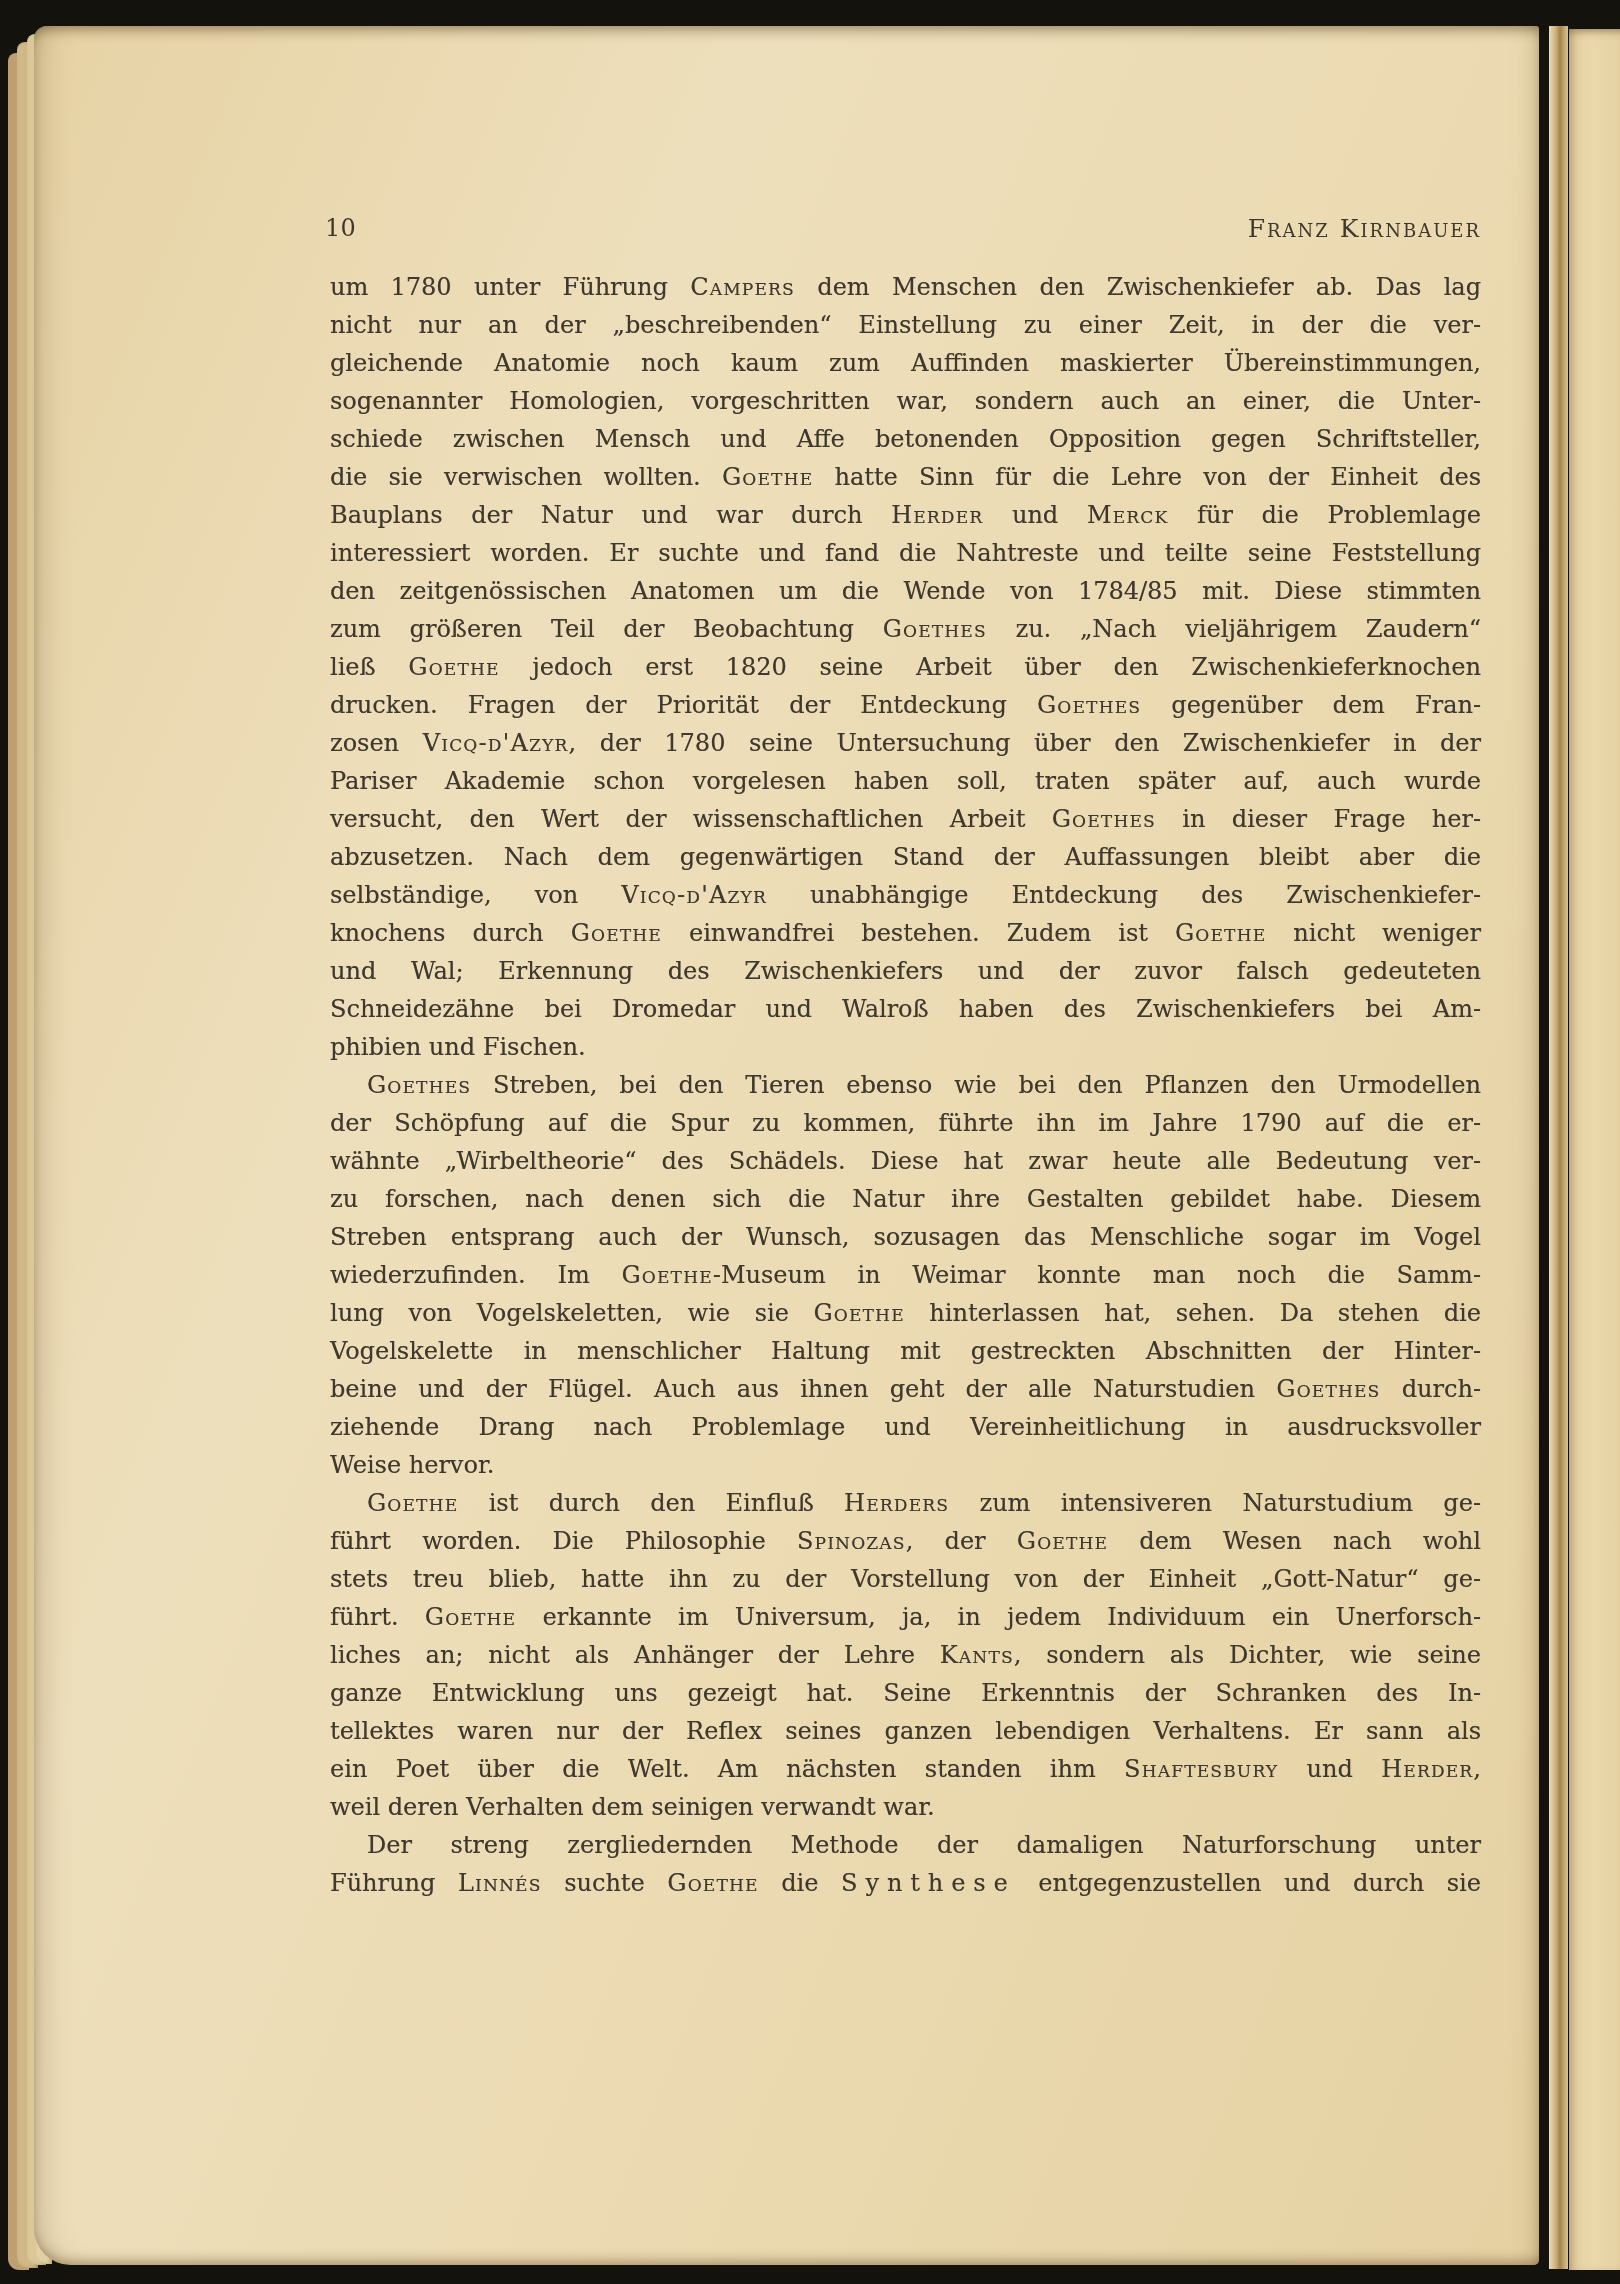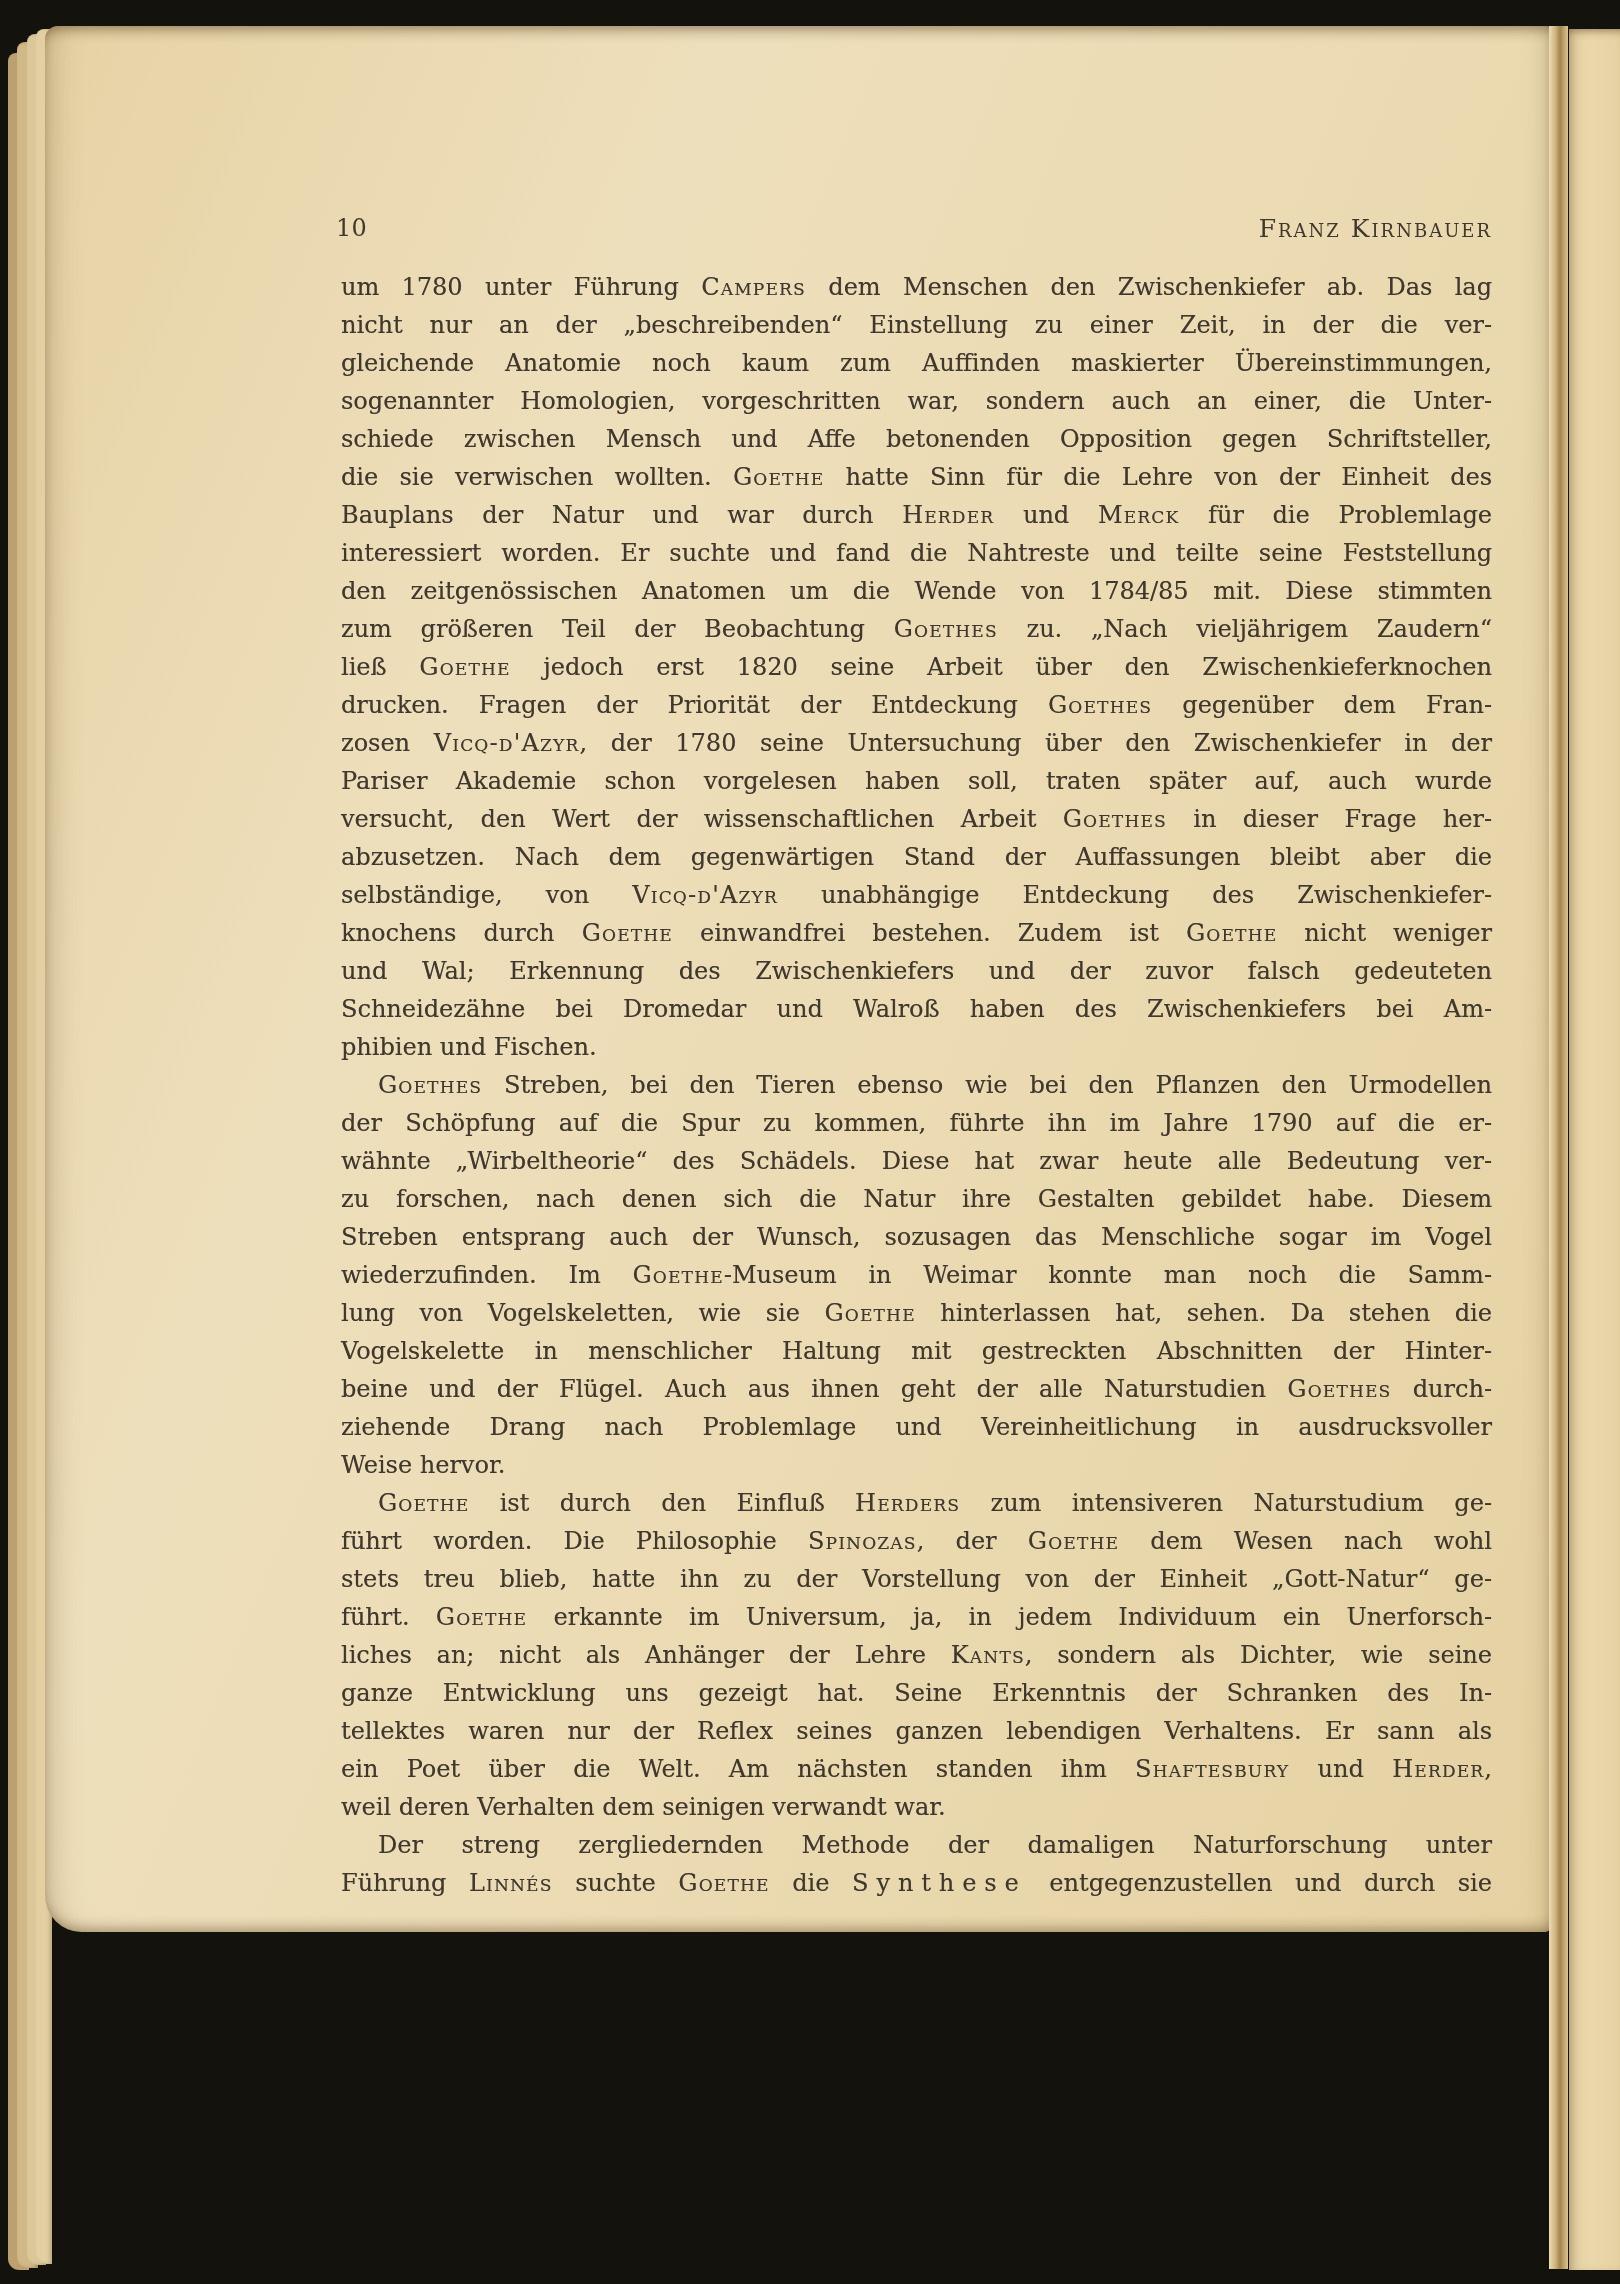--- a/index.html
+++ b/index.html
@@ -13,22 +13,22 @@
   
   .sheet { position: absolute; border-radius: 8px 0 0 11.3px; }
   .sheet.s1 { left: 8px; top: 53px; width: 21px; height: 2217px; background: #bca06f; }
   .sheet.s2 { left: 17px; top: 42px; width: 21px; height: 2226px; background: #d0b888; box-shadow: inset -2.4px 0 3.2px rgba(90,65,30,.35); }
   .sheet.s3 { left: 27px; top: 34px; width: 19.4px; height: 2231px; background: #dbc798; box-shadow: inset -2.4px 0 3.2px rgba(90,65,30,.3); }
   .sheet.s4 { left: 36px; top: 29px; width: 16px; height: 2235px; background: #e2d0a2; box-shadow: inset -2.4px 0 3.2px rgba(90,65,30,.25); }
 
   
   .page {
     position: absolute;
-    left: 45px; top: 26px;
-    width: 1505px; height: 1906px;
+    left: 34px; top: 26px;
+    width: 1505px; height: 2239px;
     background: linear-gradient(112deg, #e6d2a4 0%, #eedfbc 30%, #ebdab1 62%, #e5d1a2 100%);
     border-radius: 13px 3.2px 4.9px 37px;
     box-shadow:
       inset 0 9.7px 13px -7.3px rgba(70,45,20,.5),
       inset 0 -9.7px 13px -7.3px rgba(70,45,20,.4),
       inset 23px 0 32px -19.4px rgba(110,80,40,.35),
       inset -16px 0 24px -13px rgba(120,90,45,.3);
   }
   
   .gutter {

